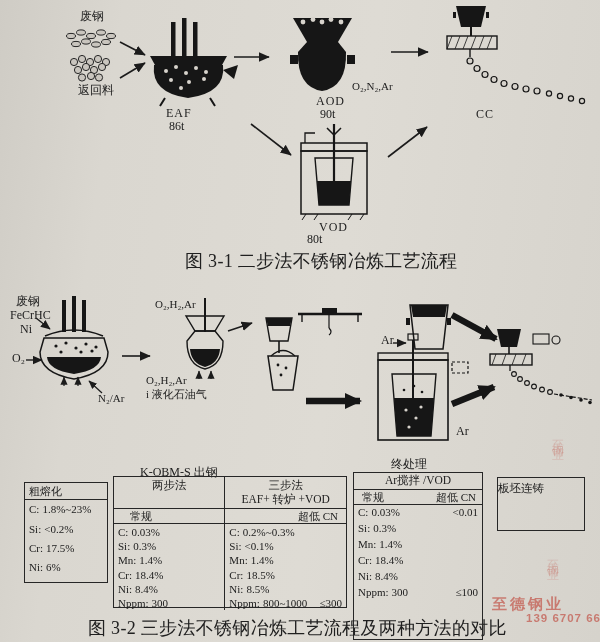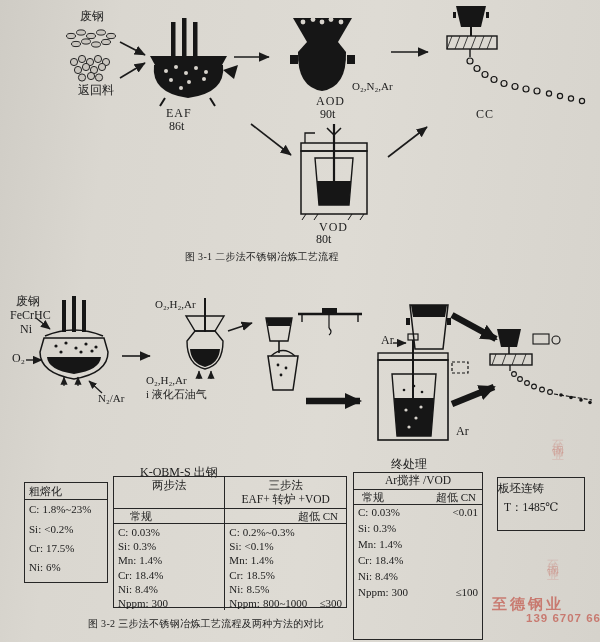--- a/index.html
+++ b/index.html
@@ -2,21 +2,21 @@
 <html><head>
 <meta charset="utf-8">
 <style>
   *{box-sizing:border-box;margin:0;padding:0}
   html,body{width:600px;height:642px}
   body{position:relative;background:#d8d4ce;font-family:"Liberation Serif","DejaVu Serif",serif;color:#202020;overflow:hidden}
   .paper{position:absolute;inset:0;background:linear-gradient(98deg,#cfccc5 0%,#dad7d0 18%,#dedbd4 55%,#d6d3cc 100%)}
   svg{position:absolute}
   .lbl{position:absolute;white-space:nowrap;font-size:12px;line-height:1.15}
   .s11{font-size:11px}
-  .cap{font-size:10px;letter-spacing:.3px}
+  .cap{font-size:18px;letter-spacing:.3px}
   .box{position:absolute;border:1.5px solid #262626;font-size:11px;line-height:1.3;background:transparent}
   .bh{border-bottom:1px solid #262626}
   .thead{padding:1px 4px;font-size:11px}
   .trow{display:flex;gap:3px;padding:0 4px;line-height:1.29;font-size:11px;white-space:nowrap}
   .rough .trow{line-height:1.75}
   .final .trow{line-height:1.45}
   .mh{font-size:11.5px;text-align:center;line-height:1.25;padding:1px 0}
   .msub{display:flex;font-size:11px;line-height:1.3}
   .xr{margin-left:auto}
   .wm{position:absolute;font-family:"Liberation Sans","DejaVu Sans",sans-serif;color:rgba(190,62,50,.60);font-weight:700;white-space:nowrap}
@@ -290,21 +290,21 @@
 
 <div class="lbl" style="left:80px;top:10px">废钢</div>
 <div class="lbl" style="left:78px;top:84px">返回料</div>
 <div class="lbl" style="left:166px;top:107px;letter-spacing:1px">EAF</div>
 <div class="lbl" style="left:169px;top:120px">86t</div>
 <div class="lbl" style="left:316px;top:95px;letter-spacing:1px">AOD</div>
 <div class="lbl" style="left:320px;top:108px">90t</div>
 <div class="lbl s11" style="left:352px;top:80px">O₂,N₂,Ar</div>
 <div class="lbl" style="left:476px;top:108px;letter-spacing:1px">CC</div>
 <div class="lbl" style="left:319px;top:221px;letter-spacing:1px">VOD</div>
-<div class="lbl" style="left:316px;top:233px">80t</div>
+<div class="lbl" style="left:307px;top:233px">80t</div>
 <div class="lbl cap" style="left:185px;top:251px">图 3-1  二步法不锈钢冶炼工艺流程</div>
 
 <div class="lbl" style="left:16px;top:295px">废钢</div>
 <div class="lbl" style="left:10px;top:309px">FeCrHC</div>
 <div class="lbl" style="left:20px;top:323px">Ni</div>
 <div class="lbl" style="left:12px;top:352px">O₂</div>
 <div class="lbl s11" style="left:98px;top:392px">N₂/Ar</div>
 <div class="lbl s11" style="left:155px;top:298px">O₂,H₂,Ar</div>
 <div class="lbl s11" style="left:146px;top:374px">O₂,H₂,Ar</div>
 <div class="lbl s11" style="left:146px;top:388px">i 液化石油气</div>
@@ -434,19 +434,18 @@
     </div>
   <div class="trow">
       <span>Nppm:</span>
       <span>300</span>
       <span class="xr">≤100</span>
     </div>
 </div>
 
 <div class="box" style="left:497px;top:477px;width:88px;height:54px">
   <div style="padding-top:3px;font-size:11.5px">板坯连铸</div>
-  <div style="padding:4px 0 0 6px;font-size:11.5px">T：1485℃</div>
 </div>
 
 <div class="wmv" style="left:549px;top:430px">至德钢业</div>
 <div class="wmv" style="left:544px;top:550px">至德钢业</div>
 <div class="wm" style="left:492px;top:595px;font-size:15px;letter-spacing:3px">至德钢业</div>
 <div class="wm" style="left:526px;top:612px;font-size:11.5px;letter-spacing:1px">139 6707 6667</div>
 
 </body></html>

